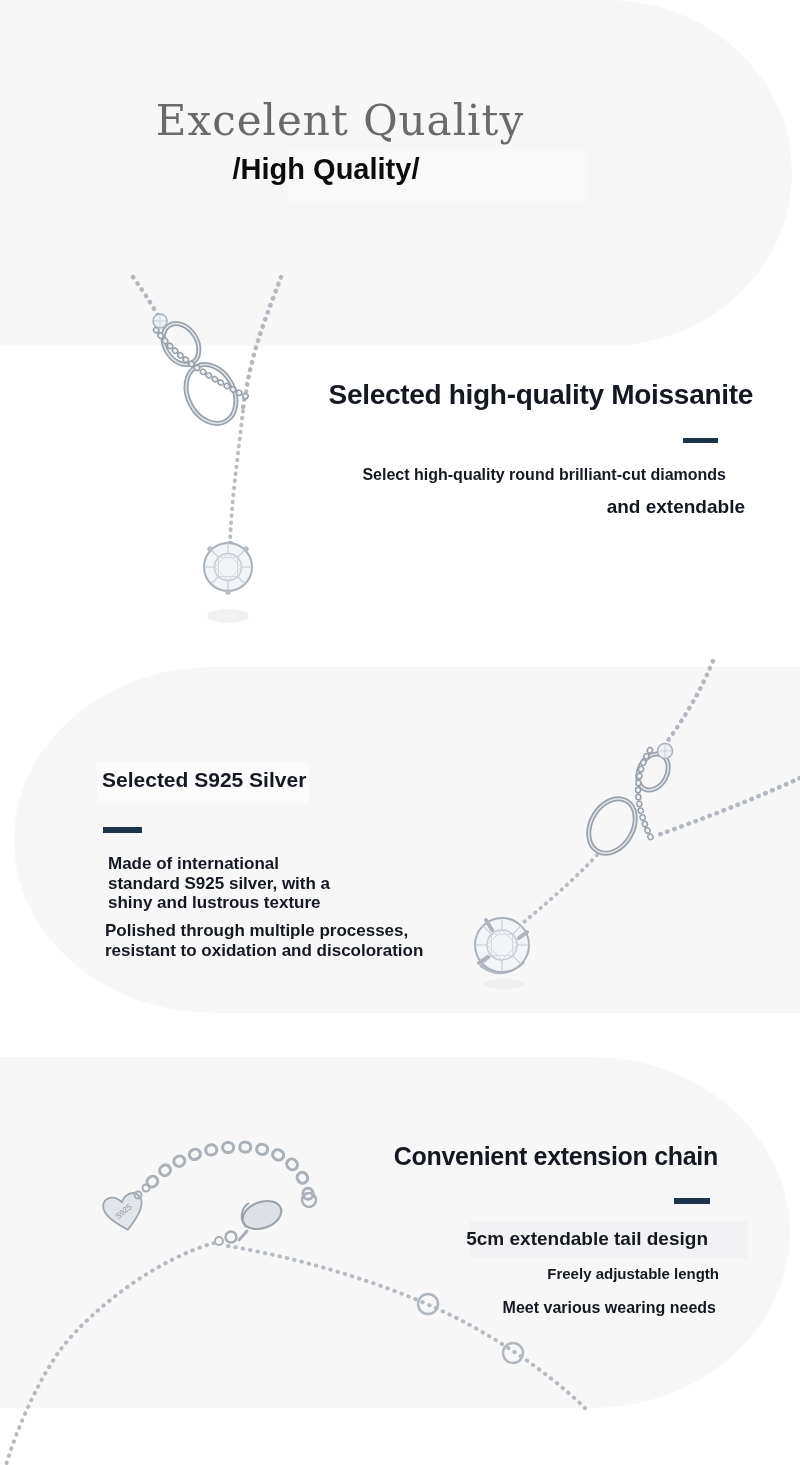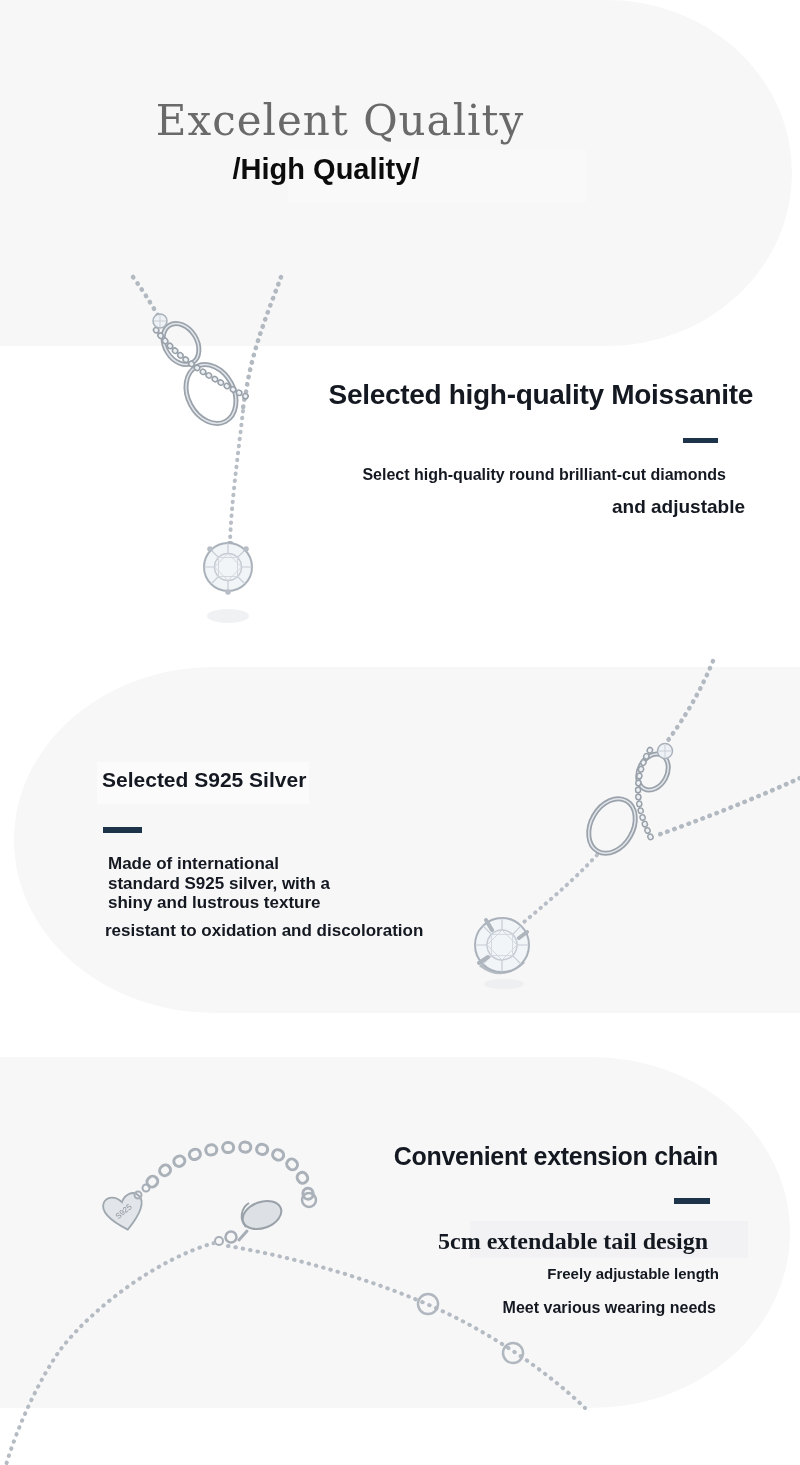--- a/index.html
+++ b/index.html
@@ -30,21 +30,21 @@
   #s1-line1{top:466px;right:74px;font-size:16px;font-weight:700;}
   #s1-line23{top:496px;right:55px;font-size:19px;font-weight:700;text-align:right;line-height:22px;}
   
   #s2-heading{top:768px;left:102px;font-size:21px;font-weight:700;}
   #s2-dash{top:827px;left:103px;width:39px;height:6px;}
   #s2-block1{top:854px;left:102px;font-size:17px;font-weight:700;line-height:19.5px;margin-left:6px;}
   #s2-block2{top:921px;left:105px;font-size:17px;font-weight:700;line-height:20px;}
   
   #s3-heading{top:1142px;right:82px;font-size:25px;font-weight:700;letter-spacing:-0.3px;}
   #s3-dash{top:1198px;right:90px;width:36px;height:6px;}
-  #s3-line1{top:1228px;right:92px;font-size:24px;font-weight:700;font-family:Liberation Serif, serif;}
+  #s3-line1{top:1228px;right:92px;font-size:19px;font-weight:700;}
   #s3-line2{top:1265px;right:81px;font-size:15px;font-weight:700;}
   #s3-line3{top:1299px;right:84px;font-size:16px;font-weight:700;}
 </style>
 </head>
 <body>
 
 <div id="page">
 
   <div id="card1" class="card"></div>
   <div id="card2" class="card"></div>
@@ -142,31 +142,32 @@
     </g>
   </svg>
 
   <div id="main-title" class="txt">Excelent Quality</div>
   <div id="sub-title" class="txt">/High Quality/</div>
 
   <div id="s1-heading" class="txt">Selected high-quality Moissanite</div>
   <div id="s1-dash" class="dash"></div>
   <div id="s1-line1" class="txt">Select high-quality round brilliant-cut diamonds</div>
   <div id="s1-line23" class="txt">
-    <div>and adjustable</div>
+    <div>and extendable</div>
   </div>
 
   <div id="s2-heading" class="txt">Selected S925 Silver</div>
   <div id="s2-dash" class="dash"></div>
   <div id="s2-block1" class="txt">
     <div>Made of international</div>
     <div>standard S925 silver, with a</div>
     <div>shiny and lustrous texture</div>
   </div>
   <div id="s2-block2" class="txt">
+    <div>Polished through multiple processes,</div>
     <div>resistant to oxidation and discoloration</div>
   </div>
 
   <div id="s3-heading" class="txt">Convenient extension chain</div>
   <div id="s3-dash" class="dash"></div>
   <div id="s3-line1" class="txt">5cm extendable tail design</div>
   <div id="s3-line2" class="txt">Freely adjustable length</div>
   <div id="s3-line3" class="txt">Meet various wearing needs</div>
 
 </div>

